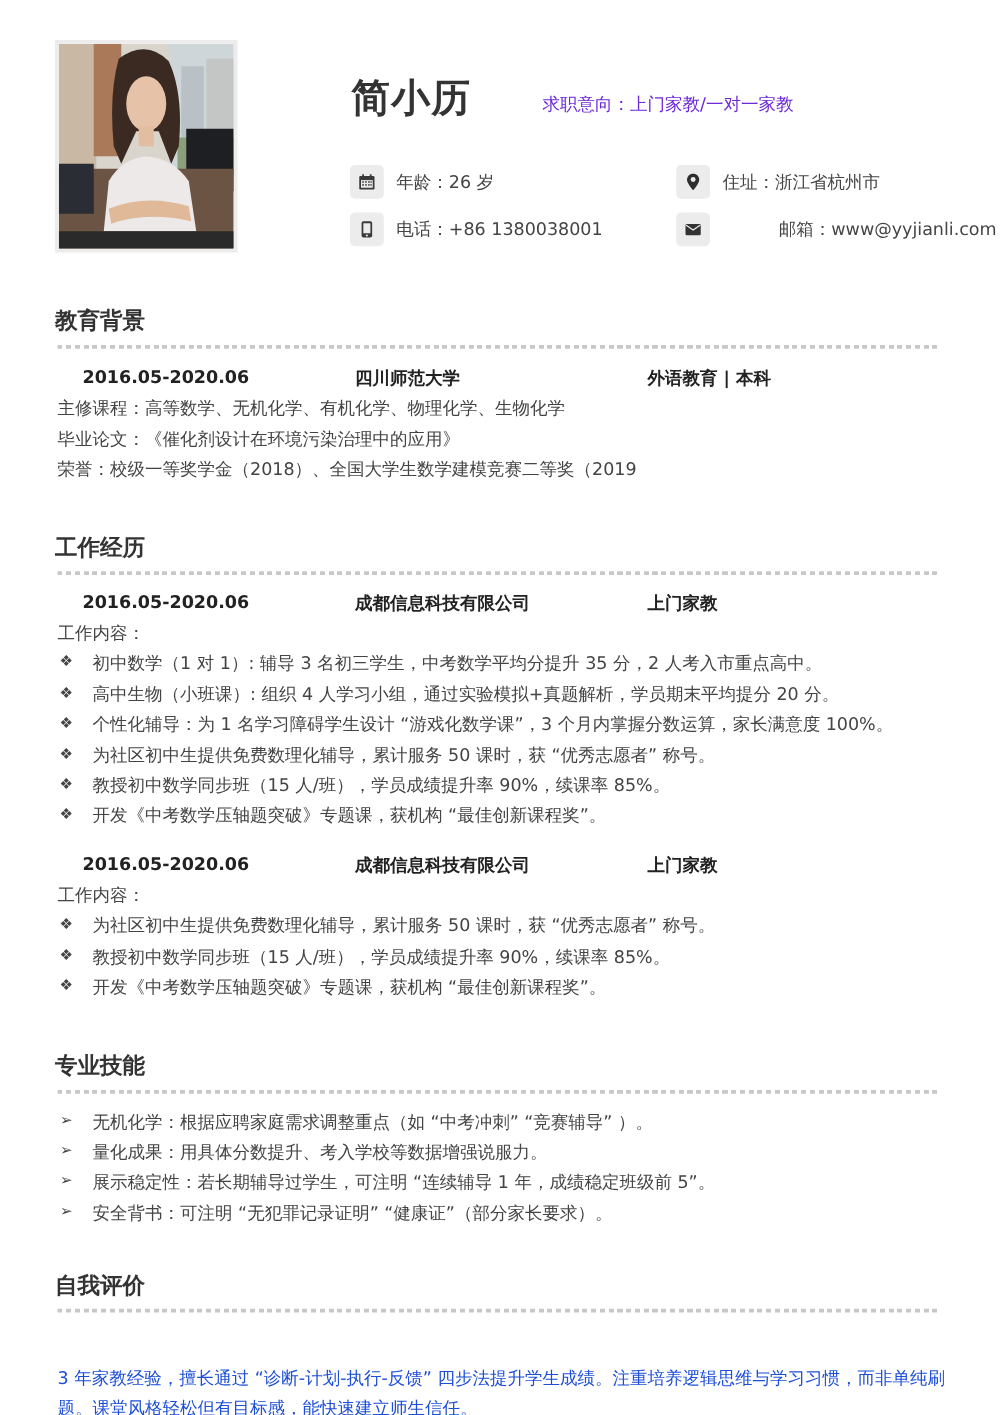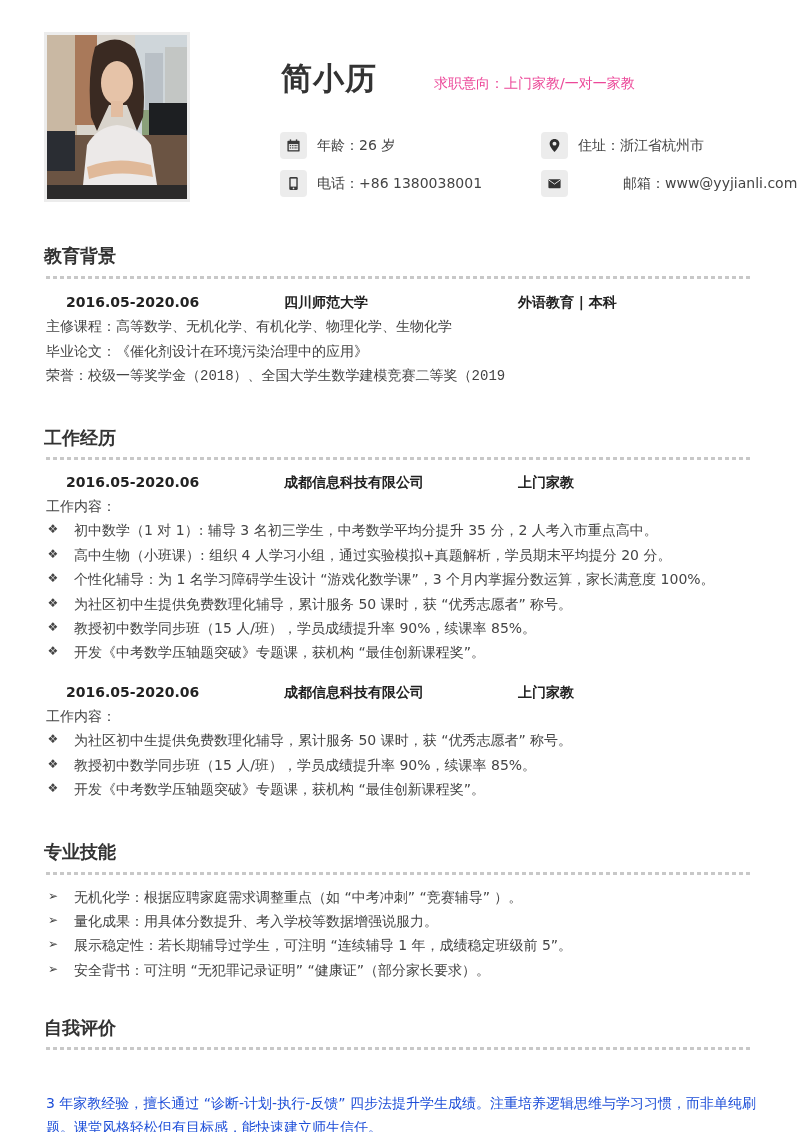--- a/index.html
+++ b/index.html
@@ -3,21 +3,21 @@
 <meta charset="utf-8">
 <style>
   * { box-sizing: border-box; margin: 0; padding: 0; }
   html, body { width: 800px; height: 1132px; background: #ffffff; }
   body { font-family: "DejaVu Sans", "Liberation Sans", sans-serif; color: #3a3a3a; position: relative; overflow: hidden; }
 
   .photo { position: absolute; left: 44px; top: 32px; width: 146px; height: 170px; border: 3px solid #ececec; background: #fff; overflow: hidden; }
   .photo svg { display: block; width: 100%; height: 100%; }
 
   .name { position: absolute; left: 281px; top: 58px; font-size: 31px; font-weight: bold; color: #333; letter-spacing: 1px; }
-  .intent { position: absolute; left: 434px; top: 75px; font-size: 14px; color: #ec4899; }
+  .intent { position: absolute; left: 434px; top: 75px; font-size: 14px; color: #6d28d9; }
 
   .info { position: absolute; display: flex; align-items: center; font-size: 14px; color: #444; }
   .info .ibox { width: 27px; height: 27px; border-radius: 4px; background: #ececec; display: flex; align-items: center; justify-content: center; margin-right: 10px; }
   .info svg { width: 15px; height: 15px; }
 
   .section-title { position: absolute; left: 44px; font-size: 18px; font-weight: bold; color: #333; }
   .divider { position: absolute; left: 46px; width: 706px; height: 3px;
     background-image: repeating-linear-gradient(to right, #c8c8c8 0 4px, transparent 4px 7px); }
 
   .row-head { position: absolute; left: 46px; width: 706px; height: 20px; font-size: 14px; font-weight: bold; color: #222; margin-left: 20px; }
@@ -115,21 +115,21 @@
 
 <div class="section-title" style="top:244px;">教育背景</div>
 <div class="divider" style="top:276px;"></div>
 <div class="row-head" style="top:294px;">
   <span class="c1">2016.05-2020.06</span>
   <span class="c2">四川师范大学</span>
   <span class="c3">外语教育 | 本科</span>
 </div>
 <div class="line" style="top:318px;">主修课程：高等数学、无机化学、有机化学、物理化学、生物化学</div>
 <div class="line" style="top:343px;">毕业论文：《催化剂设计在环境污染治理中的应用》</div>
-<div class="line" style="top:367px;font-family:Liberation Mono, monospace;">荣誉：校级一等奖学金（2018）、全国大学生数学建模竞赛二等奖（2019</div>
+<div class="line" style="top:367px;">荣誉：校级一等奖学金（2018）、全国大学生数学建模竞赛二等奖（2019</div>
 
 <div class="section-title" style="top:426px;">工作经历</div>
 <div class="divider" style="top:457px;"></div>
 
 <div class="row-head" style="top:474px;">
   <span class="c1">2016.05-2020.06</span>
   <span class="c2">成都信息科技有限公司</span>
   <span class="c3">上门家教</span>
 </div>
 <div class="line" style="top:498px;">工作内容：</div>

